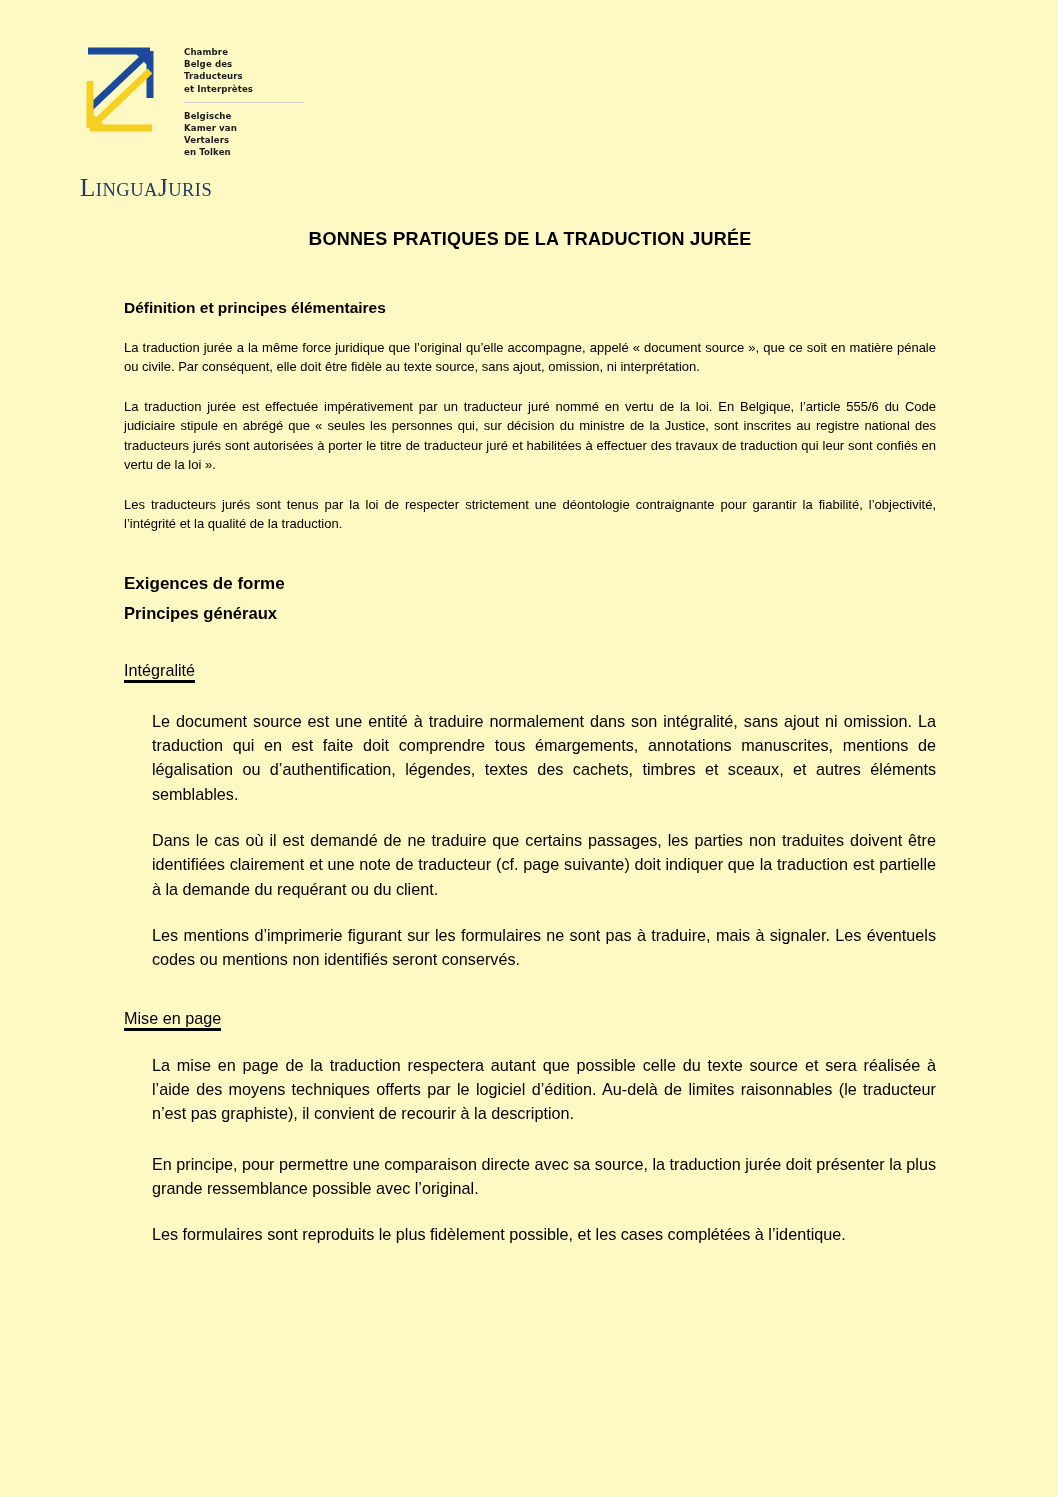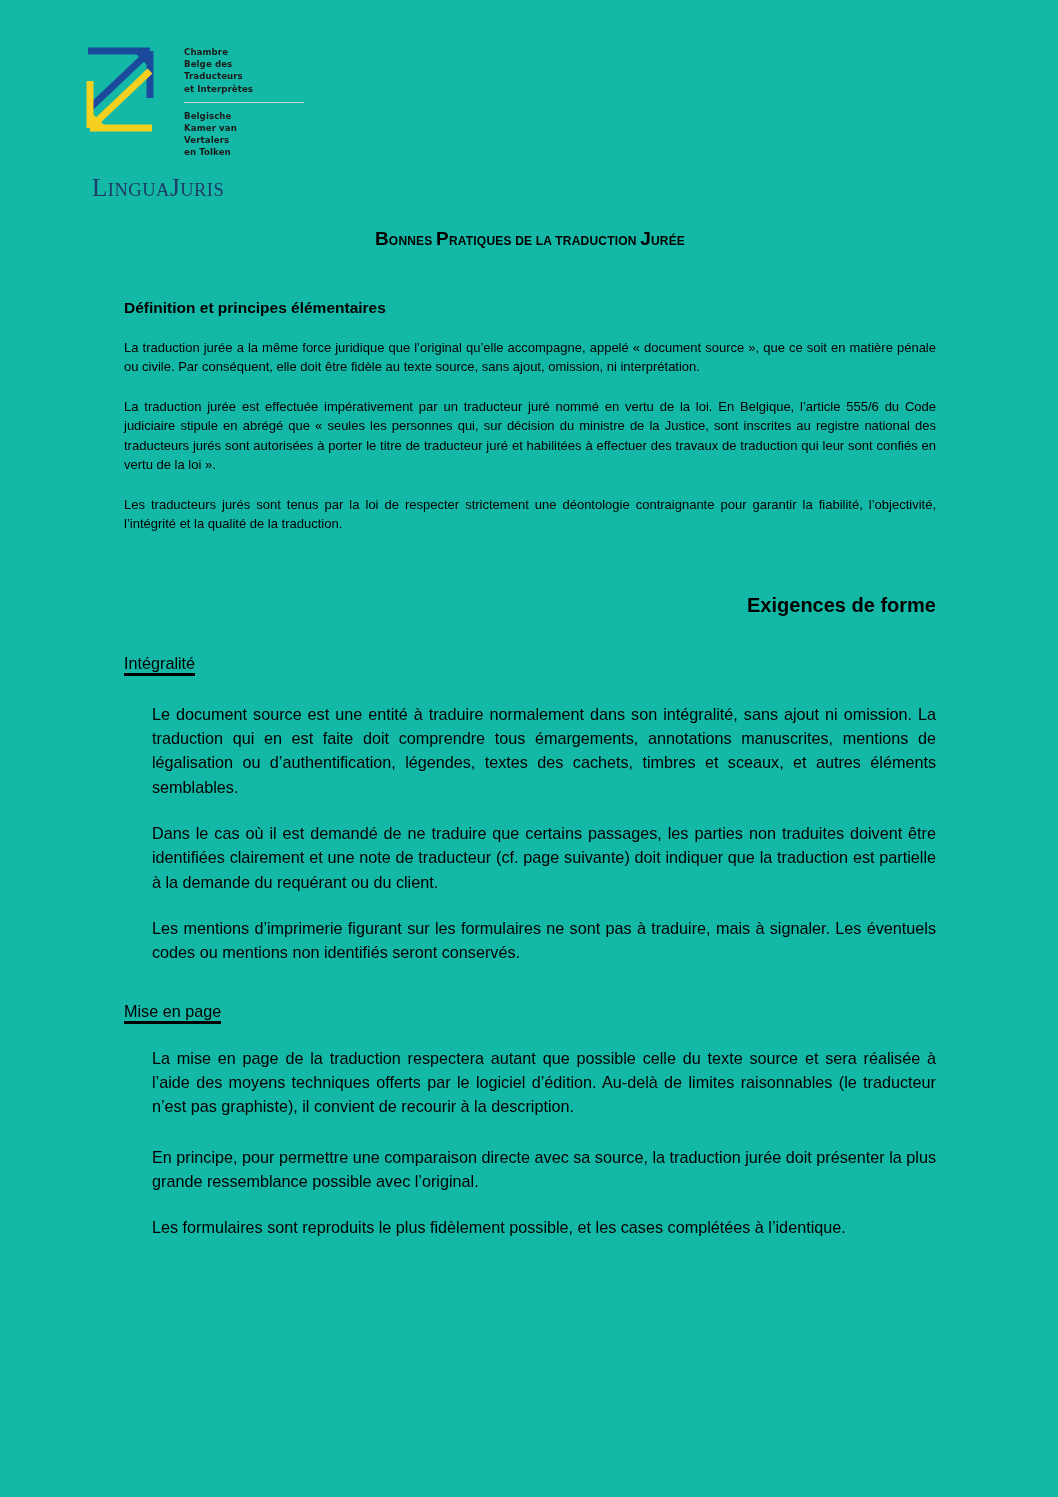--- a/index.html
+++ b/index.html
@@ -4,21 +4,21 @@
 <style>
   html, body {
     margin: 0;
     padding: 0;
     background: #ffffff;
   }
   .page {
     position: relative;
     width: 1058px;
     height: 1497px;
-    background: #14b8a6;
+    background: #fef9c3;
     font-family: "Liberation Sans", sans-serif;
     color: #000000;
     overflow: hidden;
     box-sizing: border-box;
   }
 
   
   .logo-block {
     position: absolute;
     left: 78px;
@@ -51,21 +51,21 @@
     letter-spacing: 0.1px;
   }
   .logo-sep {
     height: 1px;
     background: #cfcfcf;
     margin: 7px 0 7px 0;
     width: 100%;
   }
   .wordmark {
     margin-top: 16px;
-    margin-left: 14px;
+    margin-left: 2px;
     font-family: "Liberation Serif", serif;
     color: #1f3a68;
     font-size: 25px;
     letter-spacing: 0.5px;
     line-height: 1;
     white-space: nowrap;
   }
   .wordmark .cap { font-size: 25px; }
   .wordmark .sc  { font-size: 18.5px; }
 
@@ -79,43 +79,43 @@
 
   .doc-title {
     text-align: center;
     font-weight: bold;
     font-size: 19px;
     margin-top: 228px;
     letter-spacing: 0.2px;
     white-space: nowrap;
   }
   .doc-title .cap { font-size: 19px; }
-  .doc-title .sc  { font-size: 12px; }
+  .doc-title .sc  { font-size: 18px; }
 
   h2.section-head {
     font-size: 15.5px;
     font-weight: bold;
     margin: 49px 0 0 0;
     line-height: 1.2;
   }
 
   p.body {
     font-size: 13px;
     line-height: 1.50;
     text-align: justify;
     margin: 20px 0 0 0;
     hyphens: none;
   }
   p.body.tight { }
 
   .centered-head {
-    text-align: right;
-    font-weight: bold;
-    font-size: 20px;
-    margin: 60px 0 0 0;
+    text-align: left;
+    font-weight: bold;
+    font-size: 17px;
+    margin: 40px 0 0 0;
   }
 
   h3.sub-head {
     font-size: 16.6px;
     font-weight: bold;
     margin: 10px 0 0 0;
   }
 
   .underlined-head {
     font-size: 16.2px;
@@ -186,20 +186,21 @@
     <div class="doc-title"><span class="cap">B</span><span class="sc">ONNES </span><span class="cap">P</span><span class="sc">RATIQUES DE LA TRADUCTION </span><span class="cap">J</span><span class="sc">URÉE</span></div>
 
     <h2 class="section-head">Définition et principes élémentaires</h2>
 
     <p class="body">La traduction jurée a la même force juridique que l’original qu’elle accompagne, appelé « document source », que ce soit en matière pénale ou civile. Par conséquent, elle doit être fidèle au texte source, sans ajout, omission, ni interprétation.</p>
     <p class="body">La traduction jurée est effectuée impérativement par un traducteur juré nommé en vertu de la loi. En Belgique, l’article 555/6 du Code judiciaire stipule en abrégé que « seules les personnes qui, sur décision du ministre de la Justice, sont inscrites au registre national des traducteurs jurés sont autorisées à porter le titre de traducteur juré et habilitées à effectuer des travaux de traduction qui leur sont confiés en vertu de la loi ».</p>
     <p class="body tight">Les traducteurs jurés sont tenus par la loi de respecter strictement une déontologie contraignante pour garantir la fiabilité, l’objectivité, l’intégrité et la qualité de la traduction.</p>
 
     <div class="centered-head">Exigences de forme</div>
 
+    <h3 class="sub-head">Principes généraux</h3>
 
     <div class="underlined-wrap">
       <div class="underlined-head">Intégralité</div>
     </div>
 
     <p class="indented first">Le document source est une entité à traduire normalement dans son intégralité, sans ajout ni omission. La traduction qui en est faite doit comprendre tous émargements, annotations manuscrites, mentions de légalisation ou d’authentification, légendes, textes des cachets, timbres et sceaux, et autres éléments semblables.</p>
     <p class="indented">Dans le cas où il est demandé de ne traduire que certains passages, les parties non traduites doivent être identifiées clairement et une note de traducteur (cf. page suivante) doit indiquer que la traduction est partielle à la demande du requérant ou du client.</p>
     <p class="indented">Les mentions d’imprimerie figurant sur les formulaires ne sont pas à traduire, mais à signaler. Les éventuels codes ou mentions non identifiés seront conservés.</p>
 
     <div class="underlined-wrap">

